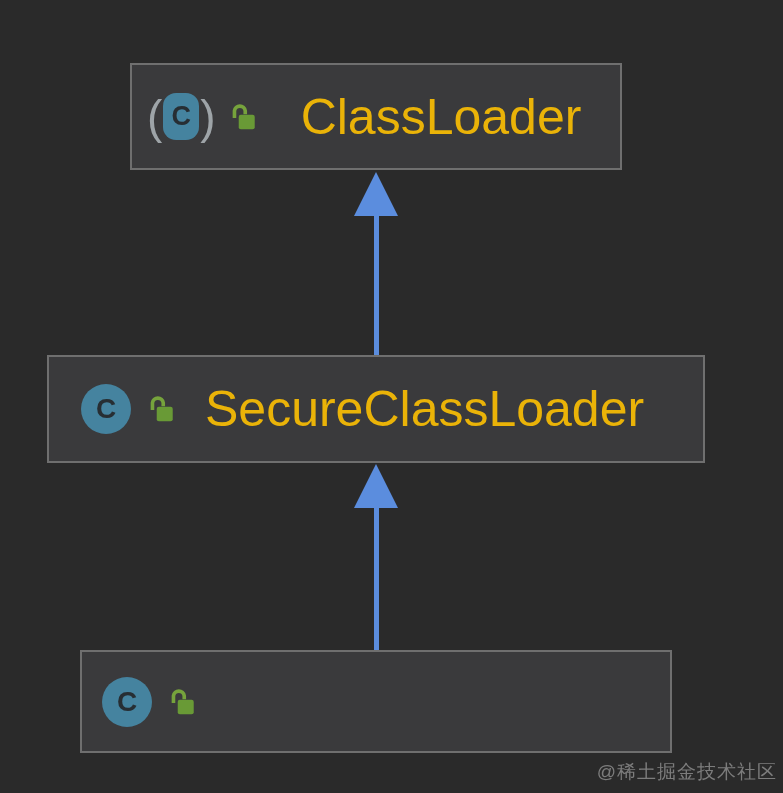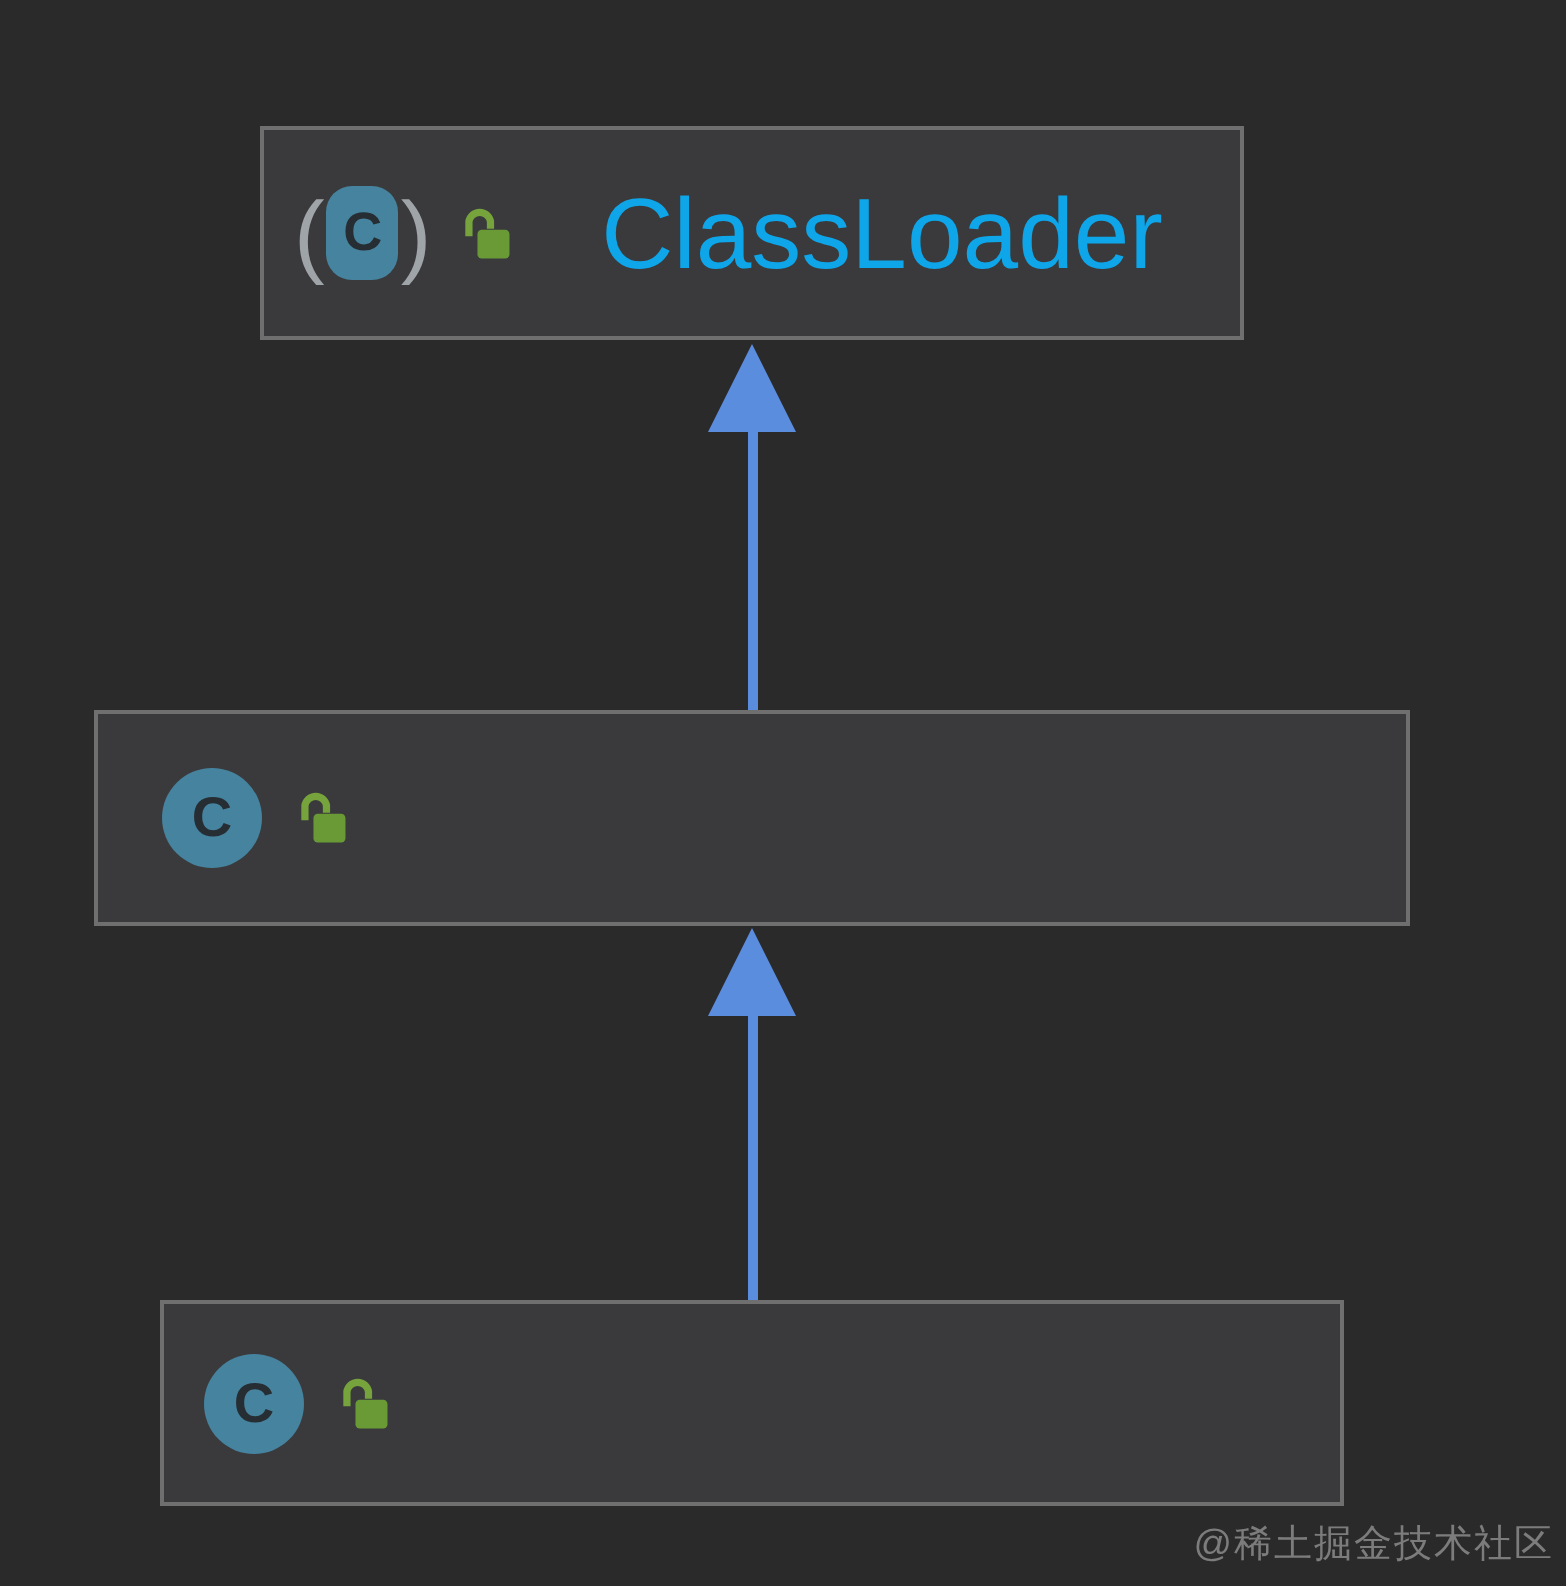--- a/index.html
+++ b/index.html
@@ -64,21 +64,21 @@
     font-weight: 600;
   }
   .lock {
     margin-left: 14px;
     width: 32px;
     height: 34px;
   }
   .box-top .lock { margin-left: 10px; }
   .class-label {
     margin-left: 42px;
-    color: #0ea5e9;
+    color: #eab308;
     font-size: 50px;
     font-weight: 400;
     letter-spacing: 0px;
     white-space: nowrap;
   }
   .box-mid .class-label { margin-left: 28px; }
 
   .arrow-line {
     position: absolute;
     width: 5px;
@@ -135,20 +135,21 @@
   <div class="class-box box-mid">
     <div class="icon-group">
       <span class="class-circle">
         <span>C</span>
       </span>
       <svg class="lock" viewBox="0 0 30 30">
         <path d="M7 16 L7 9.2 A5.1 5.1 0 0 1 17.1 9.2 L17.1 12.5" fill="none" stroke="#76a33c" stroke-width="3.4"></path>
         <rect x="11" y="13" width="15" height="13.5" rx="2" fill="#699a36"></rect>
       </svg>
     </div>
+    <span class="class-label">SecureClassLoader</span>
   </div>
 
   <div class="arrow-head head-2"></div>
   <div class="arrow-line line-2"></div>
 
   <div class="class-box box-bottom">
     <div class="icon-group">
       <span class="class-circle">
         <span>C</span>
       </span>

